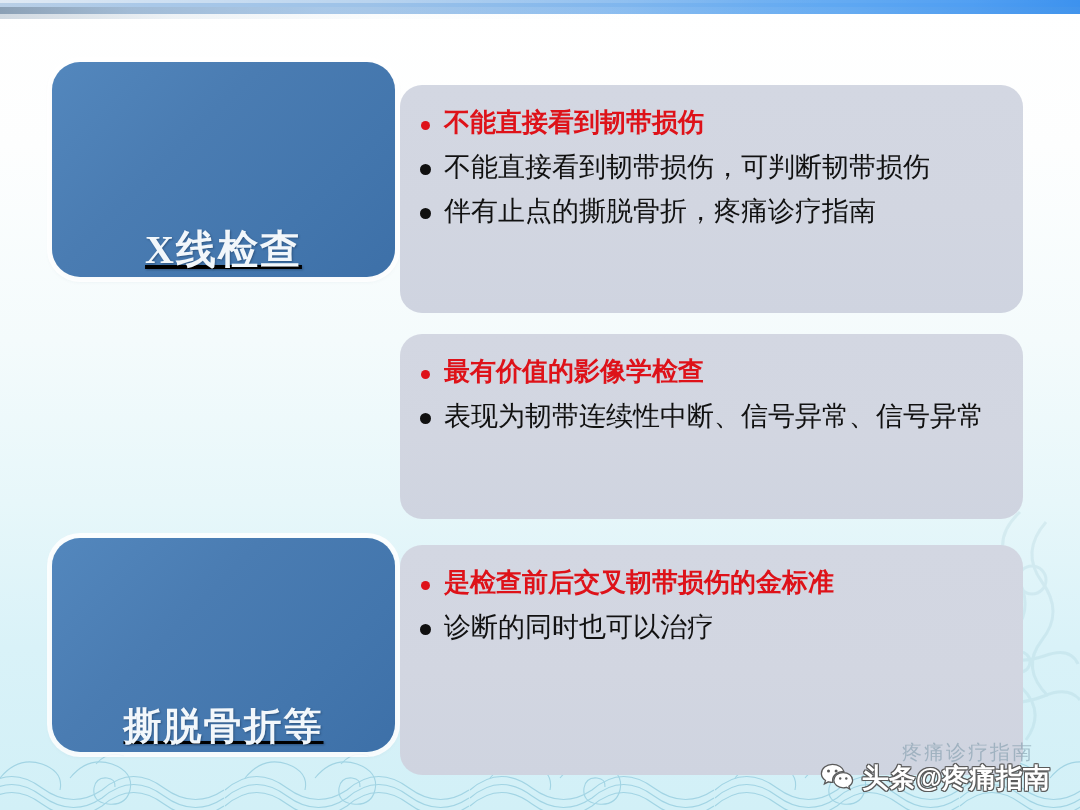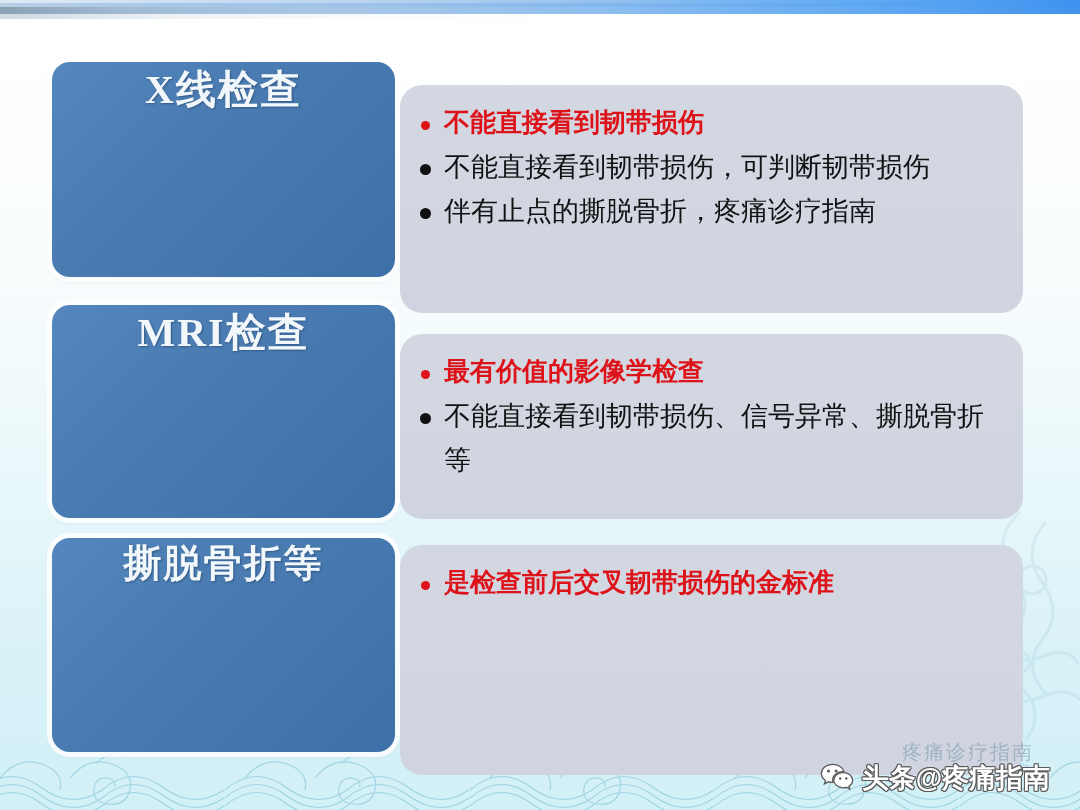--- a/index.html
+++ b/index.html
@@ -109,27 +109,28 @@
   .row-2 { top: 305px; height: 213px; }
   .row-3 { top: 538px; height: 214px; }
 
   
   .label-box {
     position: absolute;
     left: 52px;
     top: 0;
     width: 343px;
     height: 100%;
-    border-radius: 18px;
+    border-radius: 28px;
     background: linear-gradient(135deg, #5387bd 0%, #4a7cb2 38%, #4376ad 72%, #3d70a8 100%);
     box-shadow: 0 0 0 5px rgba(255,255,255,0.85),
                 0 2px 6px rgba(40,70,100,0.18);
     display: flex;
-    align-items: flex-start;
+    align-items: flex-end;
     justify-content: center;
+    text-decoration: underline;
   }
   .label-text {
     color: #f2f7fb;
     font-family: "Liberation Serif", "DejaVu Serif", serif;
     font-weight: bold;
     font-size: 40px;
     letter-spacing: 2px;
     text-shadow: 1px 1px 2px rgba(20,45,75,0.45);
     white-space: nowrap;
   }
@@ -308,38 +309,36 @@
     <div class="content-panel">
       <ul class="bullet-list">
         <li class="bullet-item highlight">不能直接看到韧带损伤</li>
         <li class="bullet-item">不能直接看到韧带损伤，可判断韧带损伤</li>
         <li class="bullet-item">伴有止点的撕脱骨折，疼痛诊疗指南</li>
       </ul>
     </div>
   </div>
 
   <div class="row row-2">
-    <div class="label-box">
-      <div class="label-text">MRI检查</div>
-    </div>
     <div class="content-panel">
       <ul class="bullet-list">
         <li class="bullet-item highlight">最有价值的影像学检查</li>
-        <li class="bullet-item wrap">不能直接看到韧带损伤、信号异常、撕脱骨折等</li>
+        <li class="bullet-item wrap">表现为韧带连续性中断、信号异常、信号异常</li>
       </ul>
     </div>
   </div>
 
   <div class="row row-3">
     <div class="label-box">
       <div class="label-text">撕脱骨折等</div>
     </div>
     <div class="content-panel">
       <ul class="bullet-list">
         <li class="bullet-item highlight">是检查前后交叉韧带损伤的金标准</li>
+        <li class="bullet-item">诊断的同时也可以治疗</li>
       </ul>
     </div>
   </div>
 
   <div class="watermark-faint">疼痛诊疗指南</div>
 
   <div class="watermark">
     <svg class="wechat-icon" width="34" height="30" viewBox="0 0 34 30">
       <g>
         <path d="M12.4 1.4C6.3 1.4 1.4 5.5 1.4 10.5c0 2.8 1.6 5.3 4.1 7l-1.1 3.4 4-2.1c1.2.3 2.5.5 3.8.5h.7c-.2-.7-.3-1.4-.3-2.1 0-4.8 4.8-8.7 10.7-8.7h.6C23.1 4.6 18.3 1.4 12.4 1.4z" fill="#ffffff" stroke="#5a5a5a" stroke-width="1.3"></path>

